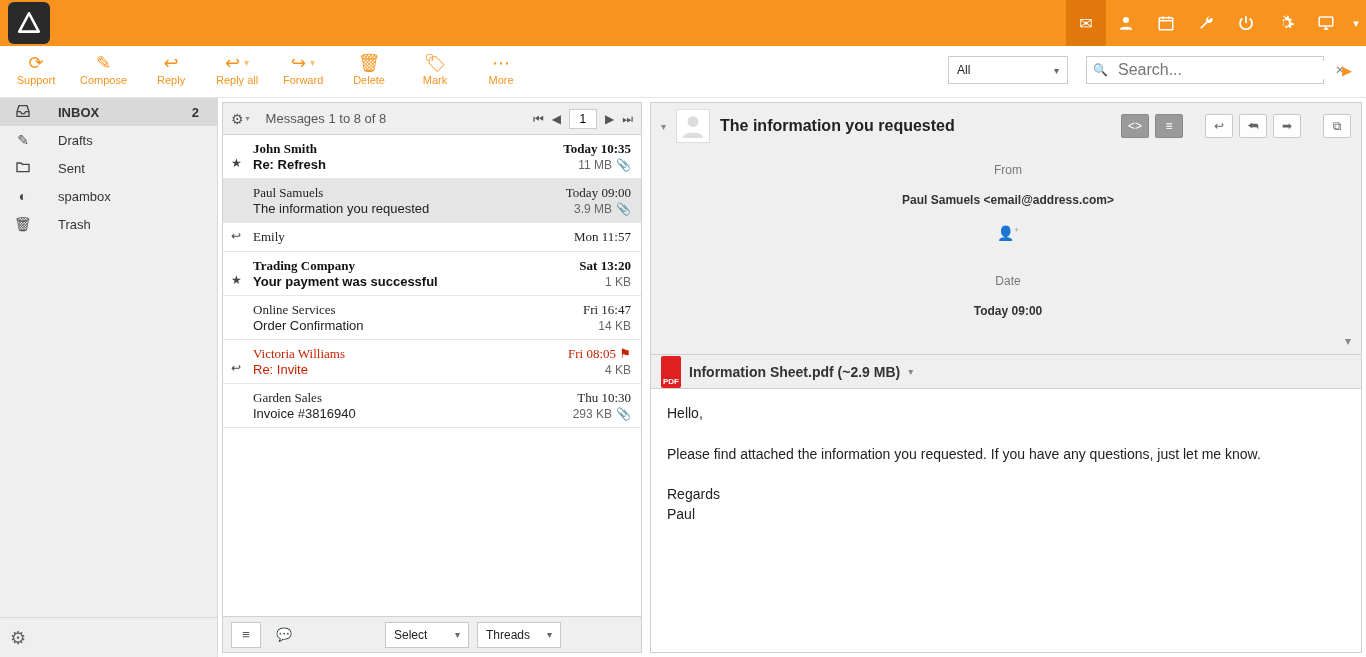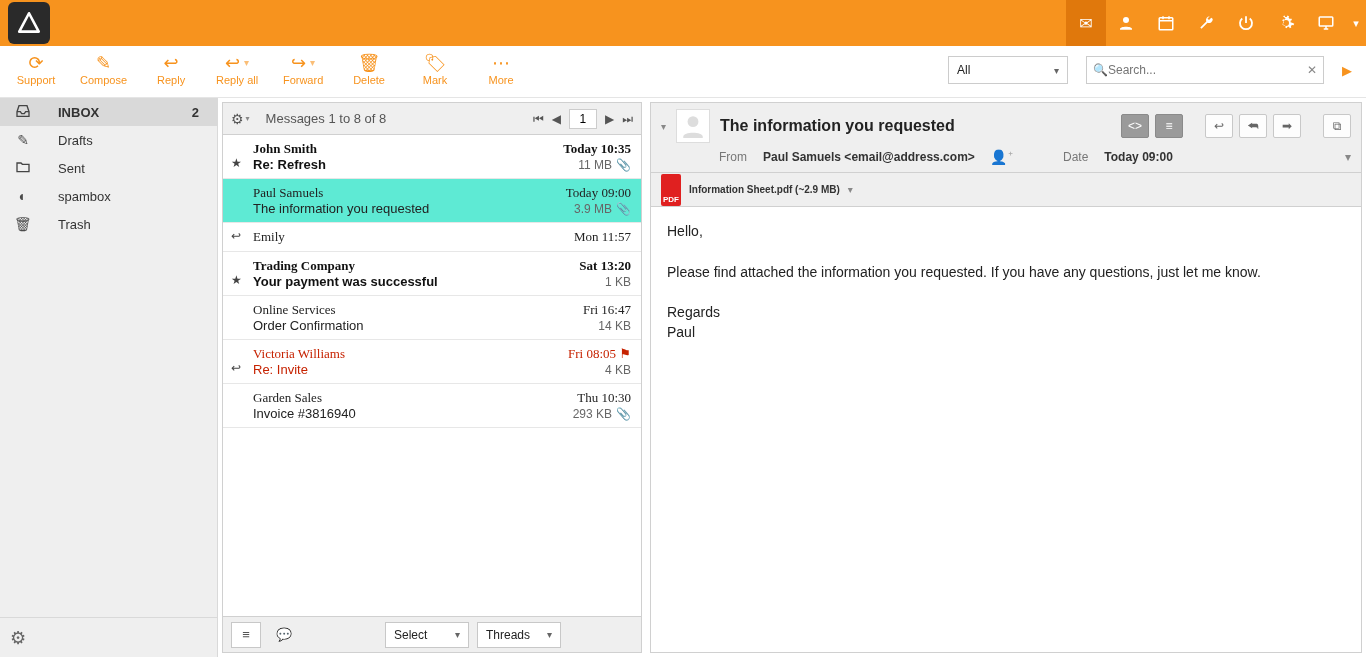--- a/index.html
+++ b/index.html
@@ -11,21 +11,21 @@
   .topbar .topicons .tbtn { width: 40px; display:flex; align-items:center; justify-content:center; color:#fff; font-size:16px; cursor:pointer; }
   .topbar .topicons .tbtn.active { background:#e0780c; }
   .toolbar { height: 52px; padding: 6px 14px 0 14px; display:flex; align-items:flex-start; border-bottom:1px solid #e5e5e5; }
   .toolbar .actions { display:flex; gap: 22px; }
   .toolbar .act { display:flex; flex-direction:column; align-items:center; color:#f7931e; font-size:11px; min-width:44px; cursor:pointer; }
   .toolbar .act .glyph { font-size:18px; height:22px; line-height:22px; display:flex; align-items:center; justify-content:center; }
   .toolbar .act .glyph .caret { font-size:10px; margin-left:4px; opacity:.6; }
   .toolbar .right { margin-left:auto; display:flex; align-items:center; gap:18px; padding-top:4px;}
   .toolbar .select { width:120px; height:28px; border:1px solid #ccc; background:#fff; display:flex; align-items:center; justify-content:space-between; padding:0 8px; font-size:12px; cursor:pointer; }
   .toolbar .search { width:238px; height:28px; border:1px solid #ccc; display:flex; align-items:center; padding:0 6px; color:#888; font-size:12px; }
-  .toolbar .search input { flex:1; border:none; outline:none; font-size:12px; color:#333; margin:0 0; }
+  .toolbar .search input { flex:1; border:none; outline:none; font-size:16px; color:#333; margin:0 10px; }
   .toolbar .arrow-expand { color:#f7931e; font-size:13px; cursor:pointer; }
 
   .main { display:flex; height: calc(100% - 46px - 52px); }
   .folders { width: 218px; background:#efefef; border-right:1px solid #d9d9d9; display:flex; flex-direction:column; }
   .folders .folder { display:flex; align-items:center; height:28px; padding:0 14px 0 14px; cursor:pointer; gap:10px; }
   .folders .folder.selected { background:#d9d9d9; font-weight:700; }
   .folders .folder .ico { width:18px; text-align:center; color:#4a4a4a; font-size:14px; }
   .folders .folder .label { flex:1; color:#333;padding-left:16px; }
   .folders .folder .count { color:#333; font-weight:700; padding-right:4px; }
   .folders .bottom { margin-top:auto; border-top:1px solid #d9d9d9; height:40px; display:flex; align-items:center; padding-left:10px; }
@@ -43,42 +43,42 @@
   .msg { border-bottom:1px solid #e7e7e7; padding:6px 10px 6px 30px; position:relative; cursor:pointer; }
   .msg .line1 { display:flex; justify-content:space-between;font-family:Liberation Serif, serif; }
   .msg .from { }
   .msg .date { white-space:nowrap; }
   .msg .line2 { display:flex; justify-content:space-between; align-items:center; }
   .msg .subject { }
   .msg .meta { font-size:12px; color:#666; display:flex; align-items:center; gap:4px; }
   .msg.unread .from, .msg.unread .date, .msg.unread .subject { font-weight:700; color:#111; }
   .msg .leadicon { position:absolute; left:8px; bottom:8px; color:#444; font-size:12px; }
   .msg.flagged .from, .msg.flagged .date, .msg.flagged .subject { color:#c62200; }
-  .msg.selected { background:#5eead4; }
+  .msg.selected { background:#e5e5e5; }
   .listfoot { height:36px; border-top:1px solid #d0d0d0; background:#efefef; display:flex; align-items:center; padding:0 8px; gap:8px; }
   .sqbtn { width:30px; height:26px; border:1px solid #c8c8c8; background:#fff; display:flex; align-items:center; justify-content:center; cursor:pointer; color:#555; }
   .plainbtn { width:30px; height:26px; display:flex; align-items:center; justify-content:center; cursor:pointer; color:#555; }
   .lfselect { height:26px; border:1px solid #c8c8c8; background:#fff; display:flex; align-items:center; justify-content:space-between; padding:0 8px; font-size:12px; width:84px; cursor:pointer; }
 
   .preview { flex:1; border:1px solid #d0d0d0; margin:4px 4px 4px 8px; display:flex; flex-direction:column; background:#fff; }
   .preview .ph { background:#efefef; padding:6px 10px; border-bottom:1px solid #d0d0d0; }
   .ph .row1 { display:flex; align-items:center; gap:10px; }
   .ph .avatar { width:34px; height:34px; background:#fff; border:1px solid #ddd; display:flex; align-items:center; justify-content:center; }
   .ph .subject { font-weight:700; font-size:16px; flex:1; color:#222; }
   .ph .hdrbtns { display:flex; gap:6px; align-items:center; }
   .ph .hdrbtn { width:28px; height:24px; border:1px solid #c8c8c8; background:#fdfdfd; border-radius:2px; display:flex; align-items:center; justify-content:center; color:#666; cursor:pointer; font-size:12px; }
   .ph .hdrbtn.dark { background:#9a9a9a; color:#fff; border-color:#8a8a8a; }
-  .ph .row2 { display:flex; align-items:center; gap:16px; margin-top:4px; font-size:12px; color:#555; padding-left:4px;}
+  .ph .row2 { display:flex; align-items:center; gap:16px; margin-top:4px; font-size:12px; color:#555; padding-left:4px;flex-direction:column;}
   .ph .row2 .lab { color:#777; }
   .ph .row2 .val { font-weight:700; color:#333; }
   .ph .row2 .adduser { color:#aaa; font-size:14px; cursor:pointer; }
   .ph .row2 .caret { margin-left:auto; color:#888; cursor:pointer; }
   .attachbar { height:34px; background:#efefef; border-bottom:1px solid #d0d0d0; display:flex; align-items:center; gap:8px; padding:0 10px; }
   .attachbar .pdficon { width:20px; height:32px; background:#e02020; color:#fff; font-size:8px; font-weight:bold; display:flex; align-items:flex-end; justify-content:center; padding-bottom:2px; border-radius:2px; }
-  .attachbar .name { font-weight:700; font-size:10px; color:#333; }
+  .attachbar .name { font-weight:700; font-size:14px; color:#333; }
   .attachbar .dd { color:#888; font-size:10px; cursor:pointer; }
   .preview .content { padding:14px 16px; font-size:14px; color:#222; white-space:pre-line; line-height:1.45; flex:1; overflow:auto; }
 </style>
 </head>
 <body>
 
 <div class="topbar">
   <div class="logo">
     <svg width="26" height="26" viewBox="0 0 24 24">
       <path d="M12 3 L21 20 L3 20 Z" fill="none" stroke="#fff" stroke-width="2.4" stroke-linejoin="round"></path>

